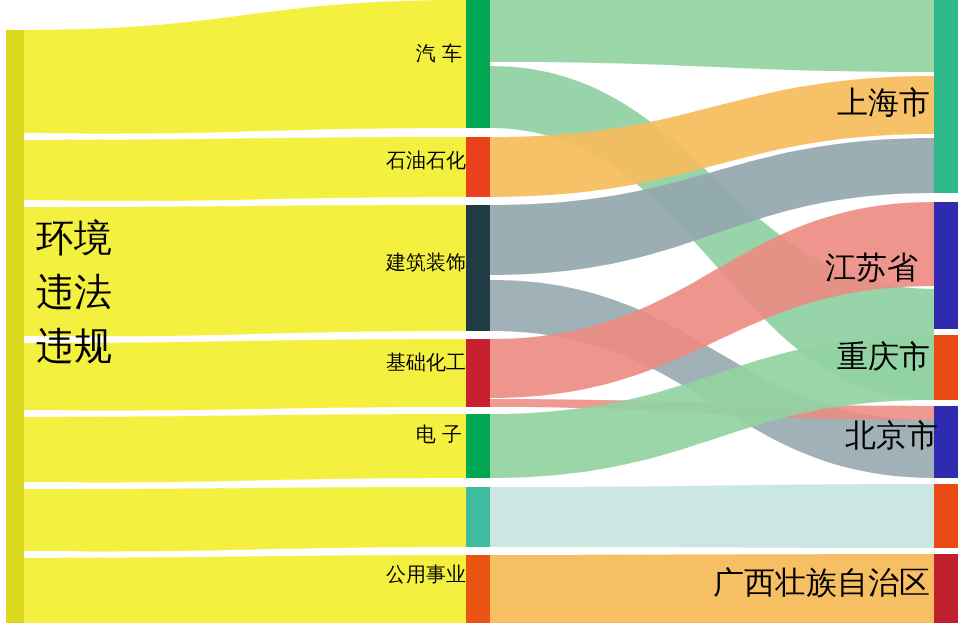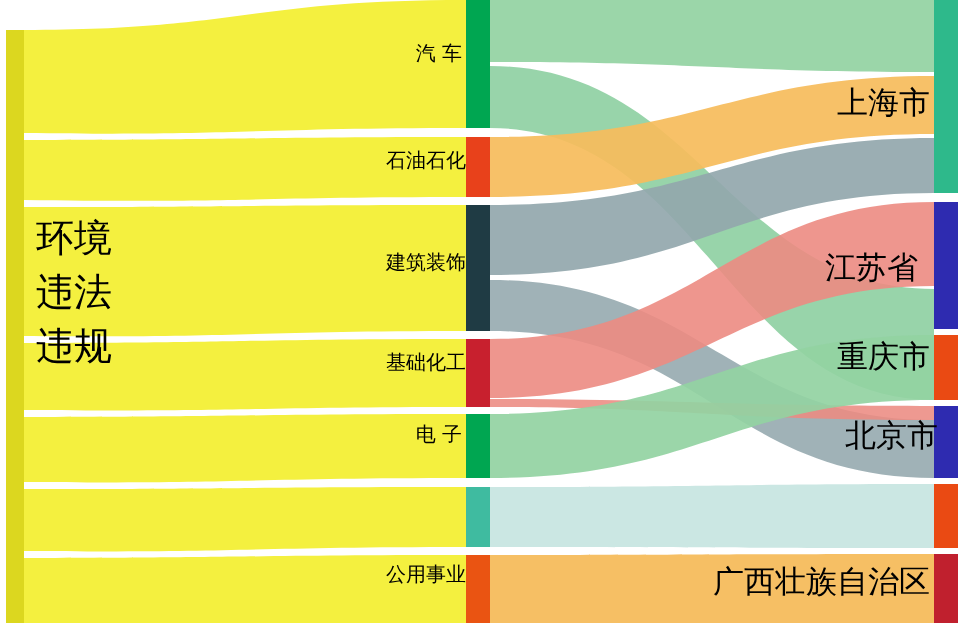--- a/index.html
+++ b/index.html
@@ -126,15 +126,15 @@
   <div class="node-label label-mid" style="right:494px; top:150px;">石油石化</div>
   <div class="node-label label-mid" style="right:494px; top:252px;">建筑装饰</div>
   <div class="node-label label-mid" style="right:494px; top:352px;">基础化工</div>
   <div class="node-label label-mid" style="right:498px; top:424px;">电  子</div>
   <div class="node-label label-mid" style="right:494px; top:564px;">公用事业</div>
 
   <div class="node-label label-right" style="right:30px; top:86px;">上海市</div>
   <div class="node-label label-right" style="right:42px; top:251px;">江苏省</div>
   <div class="node-label label-right" style="right:30px; top:340px;">重庆市</div>
   <div class="node-label label-right" style="right:22px; top:419px;">北京市</div>
-  <div class="node-label label-right" style="right:30px; top:566px;font-family:Liberation Serif, serif;">广西壮族自治区</div>
+  <div class="node-label label-right" style="right:30px; top:566px;">广西壮族自治区</div>
 
 </div>
 
 </body></html>

